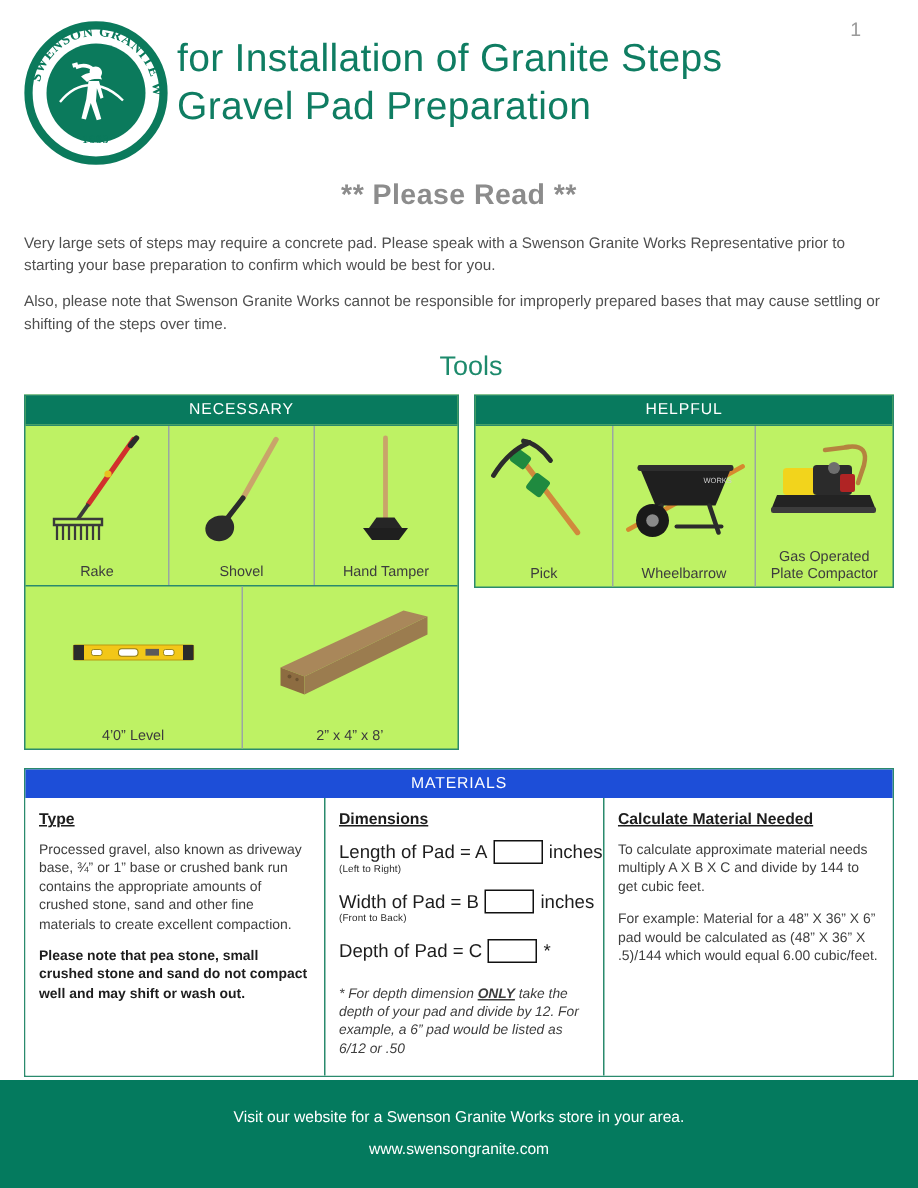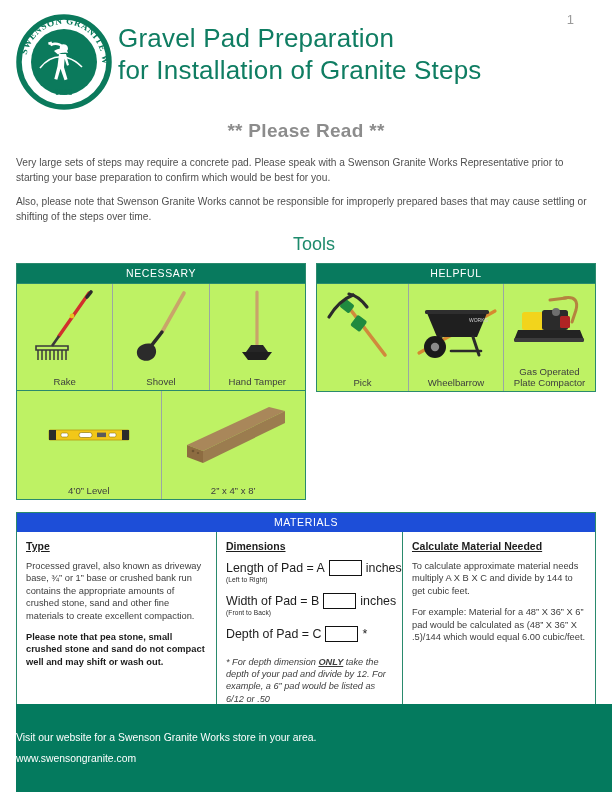--- a/index.html
+++ b/index.html
@@ -203,28 +203,29 @@
     line-height: 12.2px;
     font-style: italic;
     color: #3d3d3d;
     margin-top: 14px;
   }
   .dim-note u { text-decoration: underline; font-weight: bold; }
 
   
   .footer {
     position: absolute;
-    left: 16px;
+    left: 0;
     right: 0;
     bottom: 0;
-    height: 88px;
+    height: 72px;
     background: #047a5e;
     color: #ffffff;
     display: flex;
     flex-direction: column;
+    align-items: center;
     justify-content: center;
   }
   .footer-line1 { font-size: 10.4px; margin-bottom: 10px; }
   .footer-line2 { font-size: 10.4px; }
 </style>
 </head>
 <body>
 
 <div class="header">
 
@@ -251,22 +252,22 @@
         <path d="M32 28.5 l3.5,-1 l0.8,2.6 l-3.5,1 z"></path>
       </g>
 
       <path d="M24 54 c8,-10 18,-13 28,-10 c6,1.8 10,5 14,9" fill="none" stroke="#ffffff" stroke-width="1.6"></path>
 
       <text x="48" y="81" text-anchor="middle" font-size="7.5" font-family="Liberation Serif, serif" font-weight="bold" fill="#0b7a5c" letter-spacing="0.8">1883</text>
     </svg>
   </div>
 
   <div class="title-block">
+    <div class="title-line">for Installation of Granite Steps</div>
     <div class="title-line">Gravel Pad Preparation</div>
-    <div class="title-line">for Installation of Granite Steps</div>
   </div>
 </div>
 
 <div class="please-read">** Please Read **</div>
 
 <div class="intro">
   <p>Very large sets of steps may require a concrete pad. Please speak with a Swenson Granite Works Representative prior to starting your base preparation to confirm which would be best for you.</p>
   <p>Also, please note that Swenson Granite Works cannot be responsible for improperly prepared bases that may cause settling or shifting of the steps over time.</p>
 </div>
 

